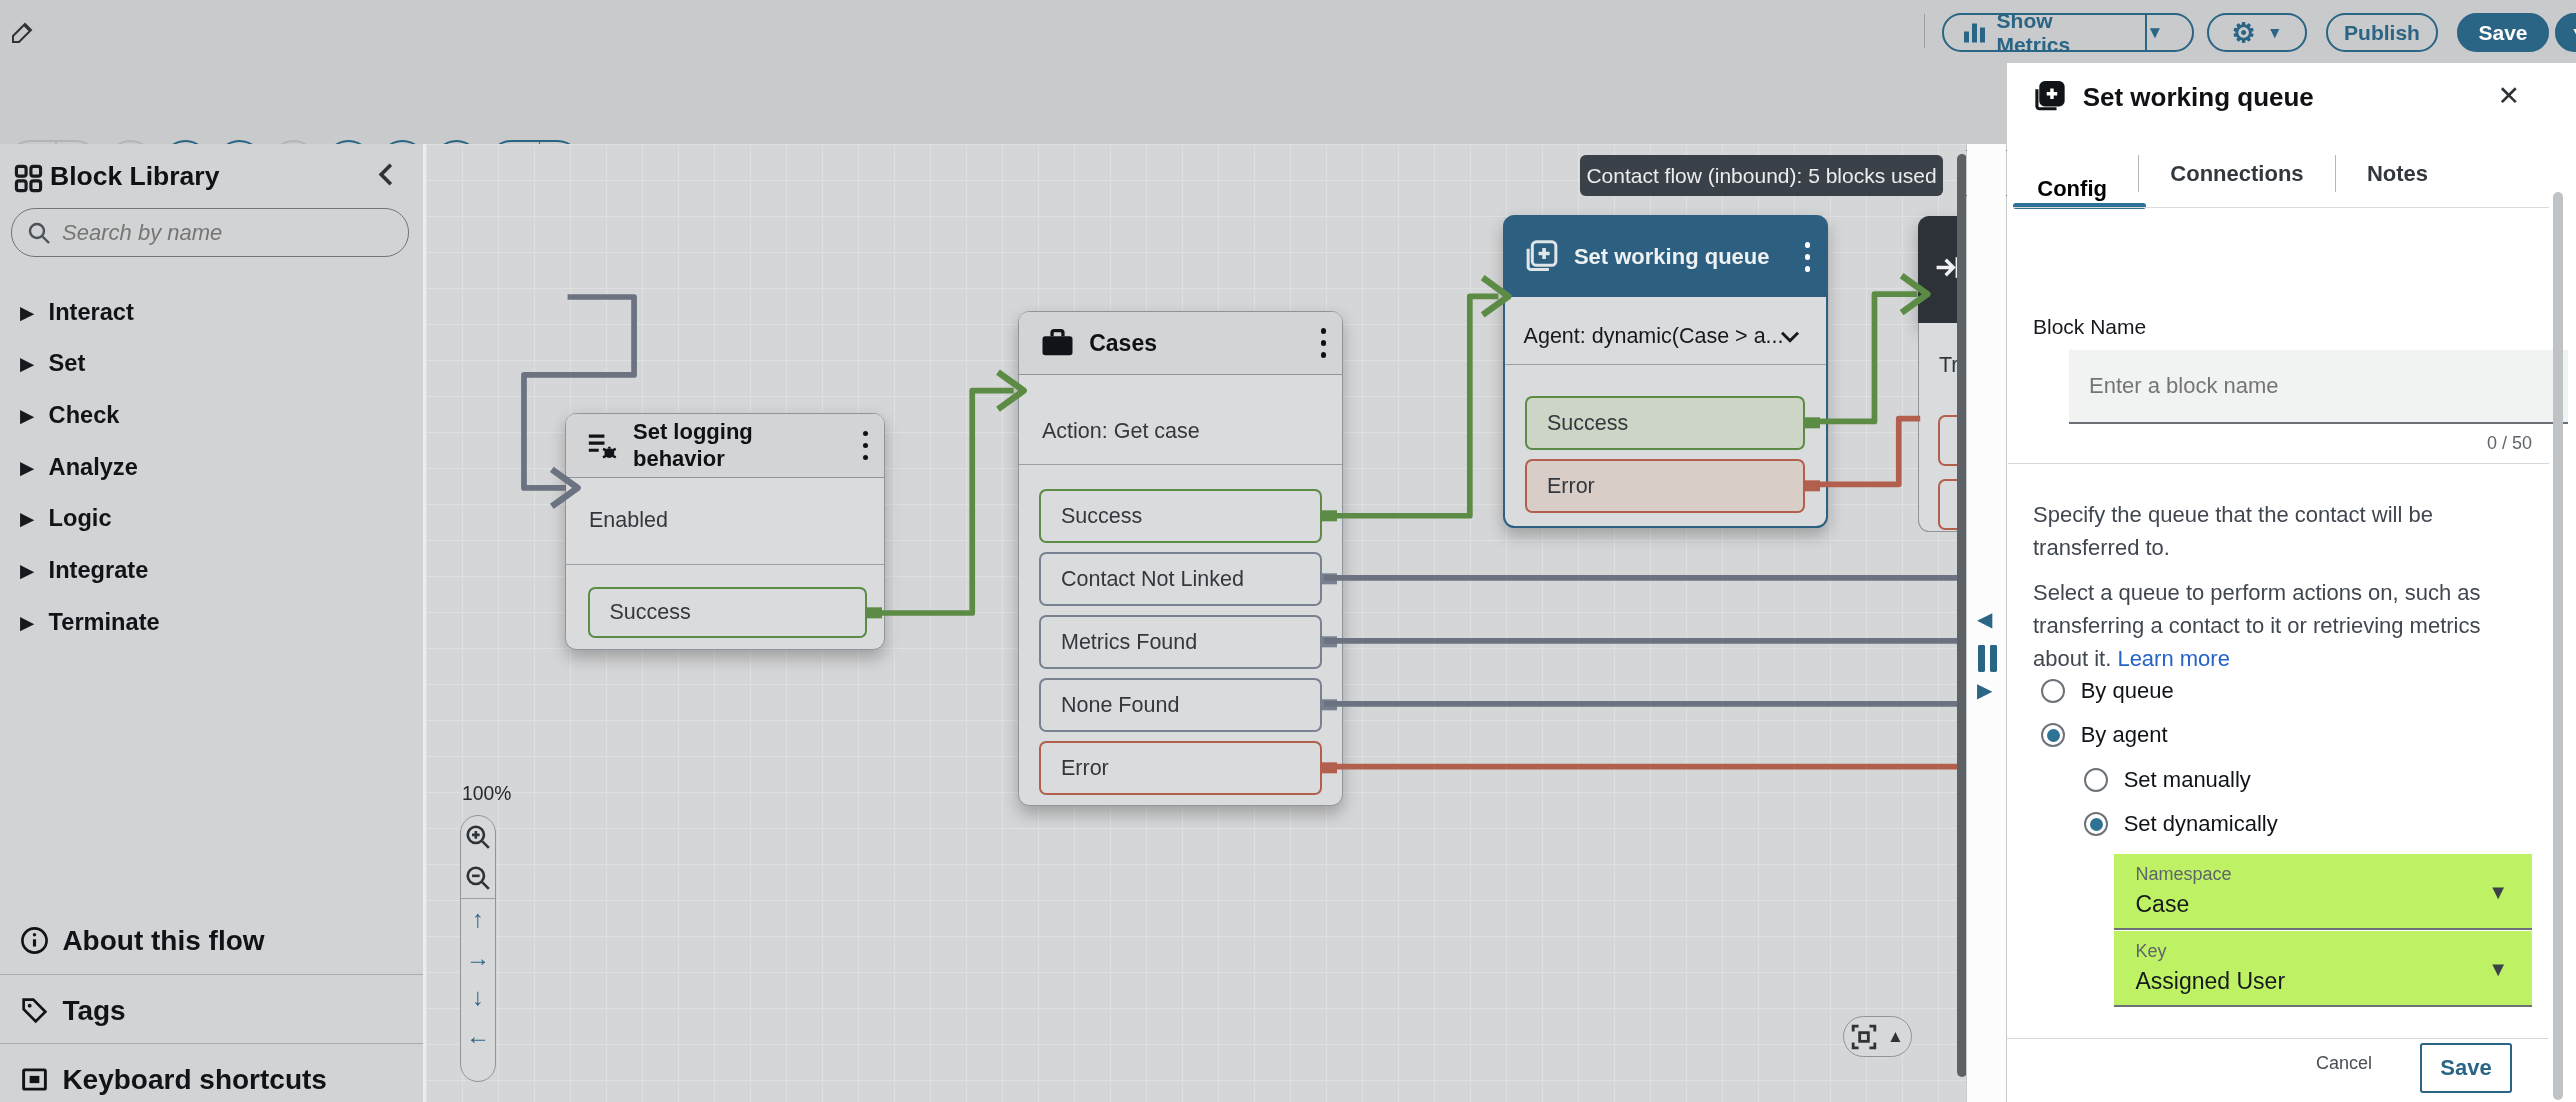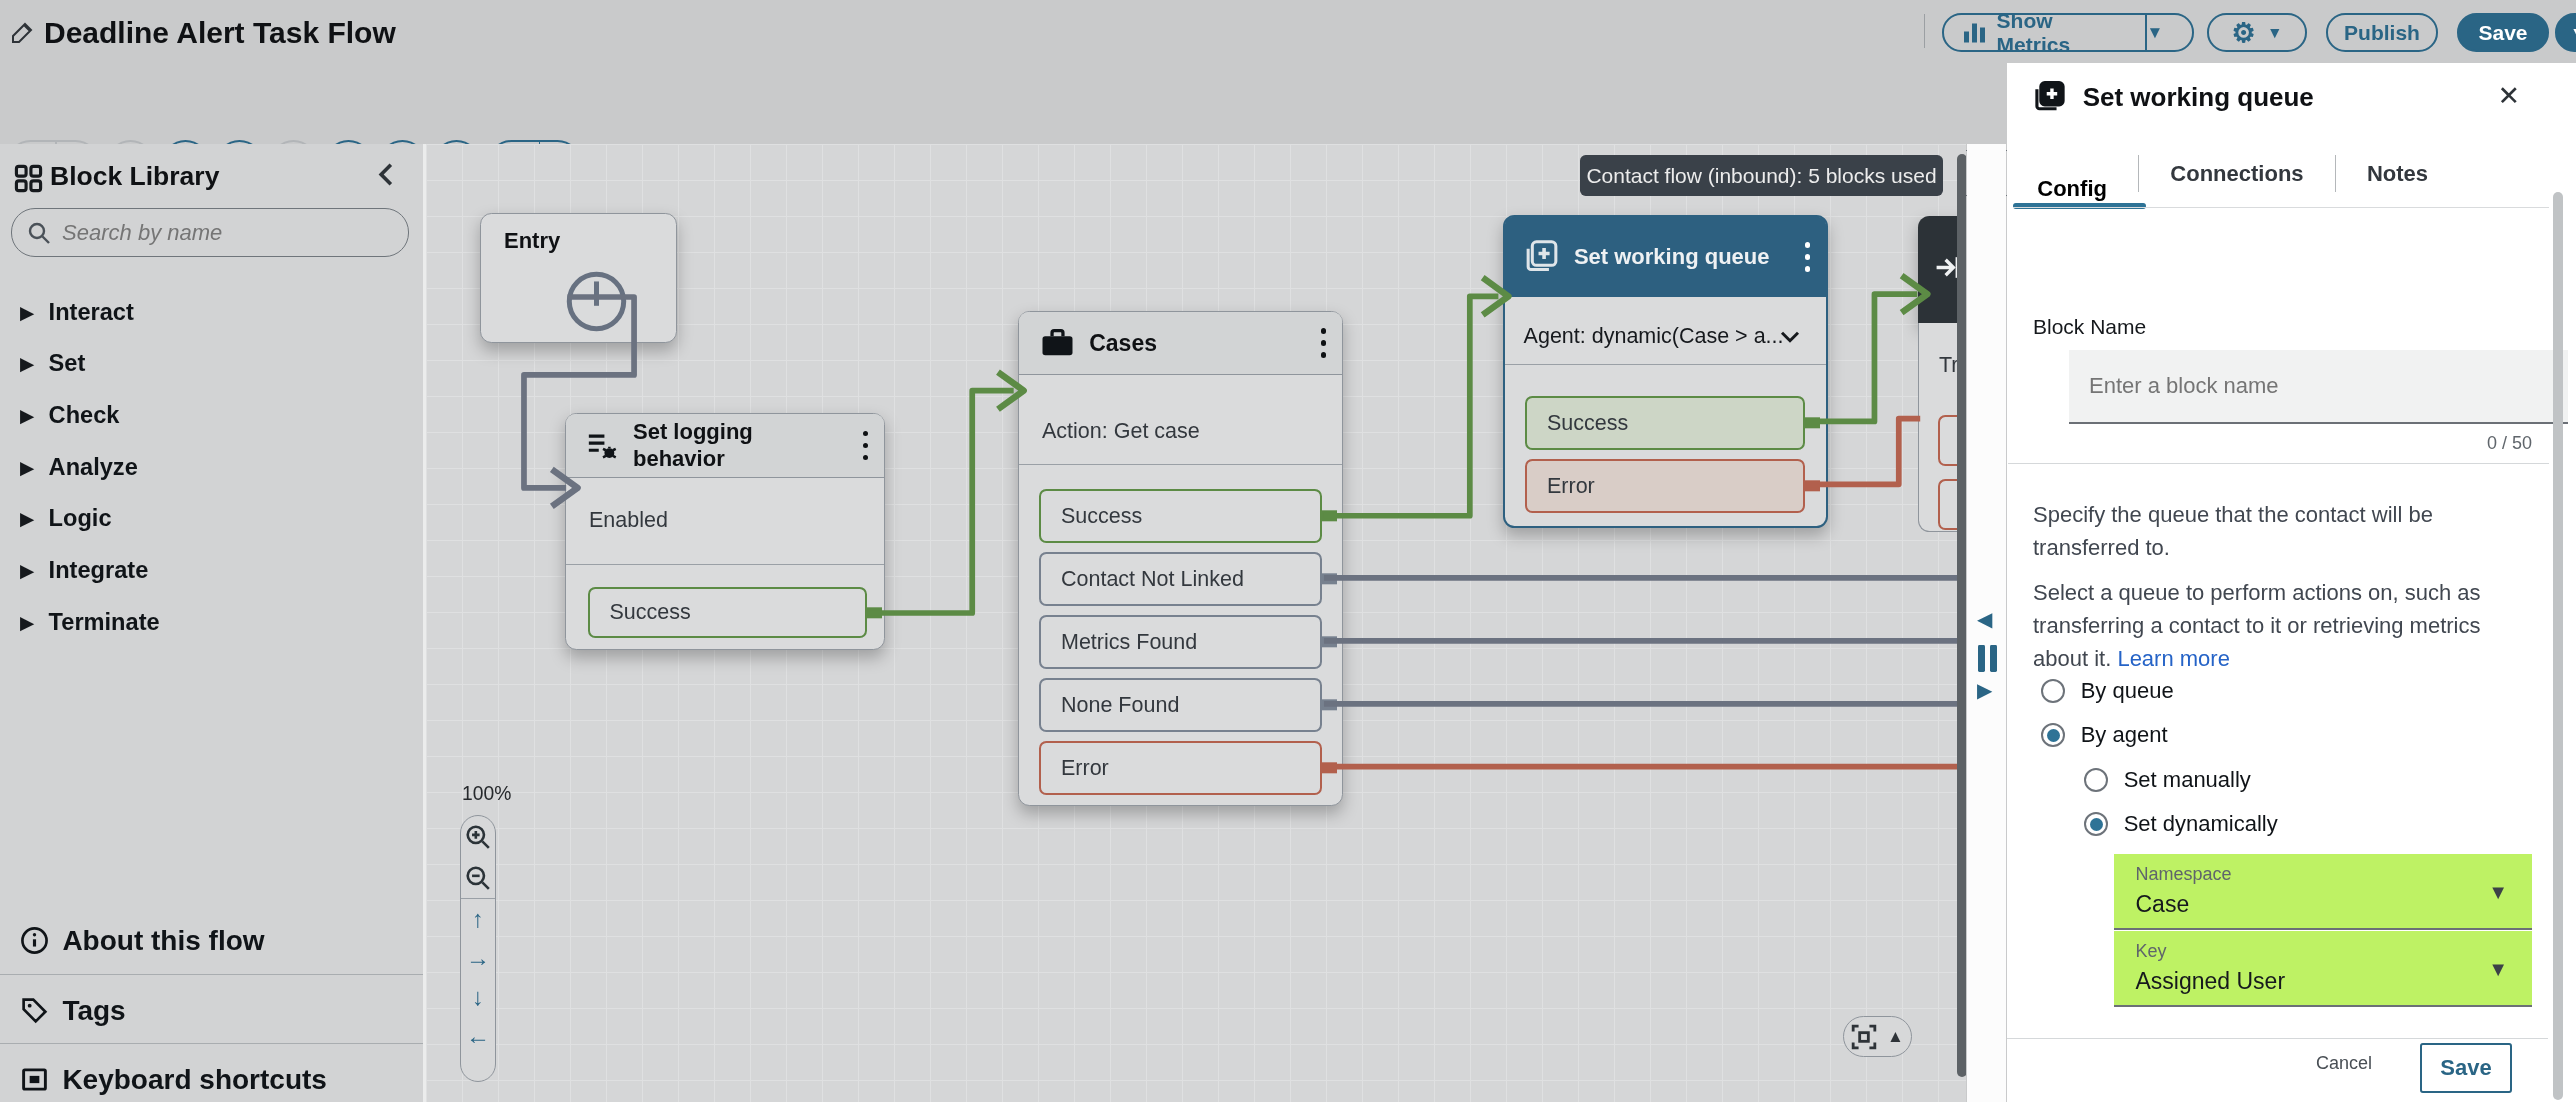--- a/index.html
+++ b/index.html
@@ -148,21 +148,20 @@
 <body>
 
 <div id="app">
 
   <div class="topbar">
     <span class="pencil ic">
       <svg width="24" height="24" viewBox="0 0 24 24" fill="none" stroke="#2e3338" stroke-width="2">
           <path d="M14 4 l6 6 L8 22 H2 v-6 Z M13 5 l6 6"></path>
         </svg>
     </span>
-    <div class="page-title">Deadline Alert Task Flow</div>
 
     <div class="tb-right feedback" style="position:absolute;">
       
       
     </div>
     <div class="vdiv"></div>
 
     <div class="pill" style="left:1942px;width:252px;padding:0;">
       <span class="ic" style="margin-left:18.6px;">
         <svg width="24" height="23" viewBox="0 0 24 22">
@@ -371,29 +370,20 @@
 
         <path d="M1256 871 H2154" stroke="#b2604d" stroke-width="8"></path>
 
         <path d="M1931 388 H2026 V210 H2086" stroke="#5c8b45" stroke-width="8"></path>
         <path d="M2064 184 L2100 210 L2064 236" stroke="#5c8b45" stroke-width="9"></path>
 
         <path d="M1931 476 H2060 V384 H2090" stroke="#b2604d" stroke-width="8"></path>
       </g>
     </svg>
 
-    <div class="block" style="left:54px;top:69px;width:197px;height:130px;">
-      <div class="blk-title" style="margin:14.3px 0 0 23px;">Entry</div>
-      <span class="ic" style="position:absolute;left:84px;top:56px;">
-        <svg width="63" height="63" viewBox="0 0 88 88" fill="none" stroke="#677181" stroke-width="7">
-            <circle cx="44" cy="44" r="38"></circle>
-            <path d="M44 16 V50"></path>
-          </svg>
-      </span>
-    </div>
 
     <div class="block" style="left:139px;top:269px;width:320px;height:237px;">
       <div class="blk-head" style="height:64px;background:#d2d4d5;border-radius:9.3px 9.3px 0 0;">
         <span class="ic" style="margin-left:20px;">
           <svg width="34" height="34" viewBox="0 0 24 24" fill="none" stroke="#101418" stroke-width="2.2">
               <path d="M2 5 h11 M2 10 h11 M2 15 h7"></path>
               <circle cx="16.5" cy="17" r="3.5" fill="#101418" stroke="none"></circle>
               <path d="M12 14 l2 1 M12 20 l2-1 M21 14 l-2 1 M21 20 l-2-1 M16.5 12.5 v1" stroke-width="1.8"></path>
             </svg>
         </span>

